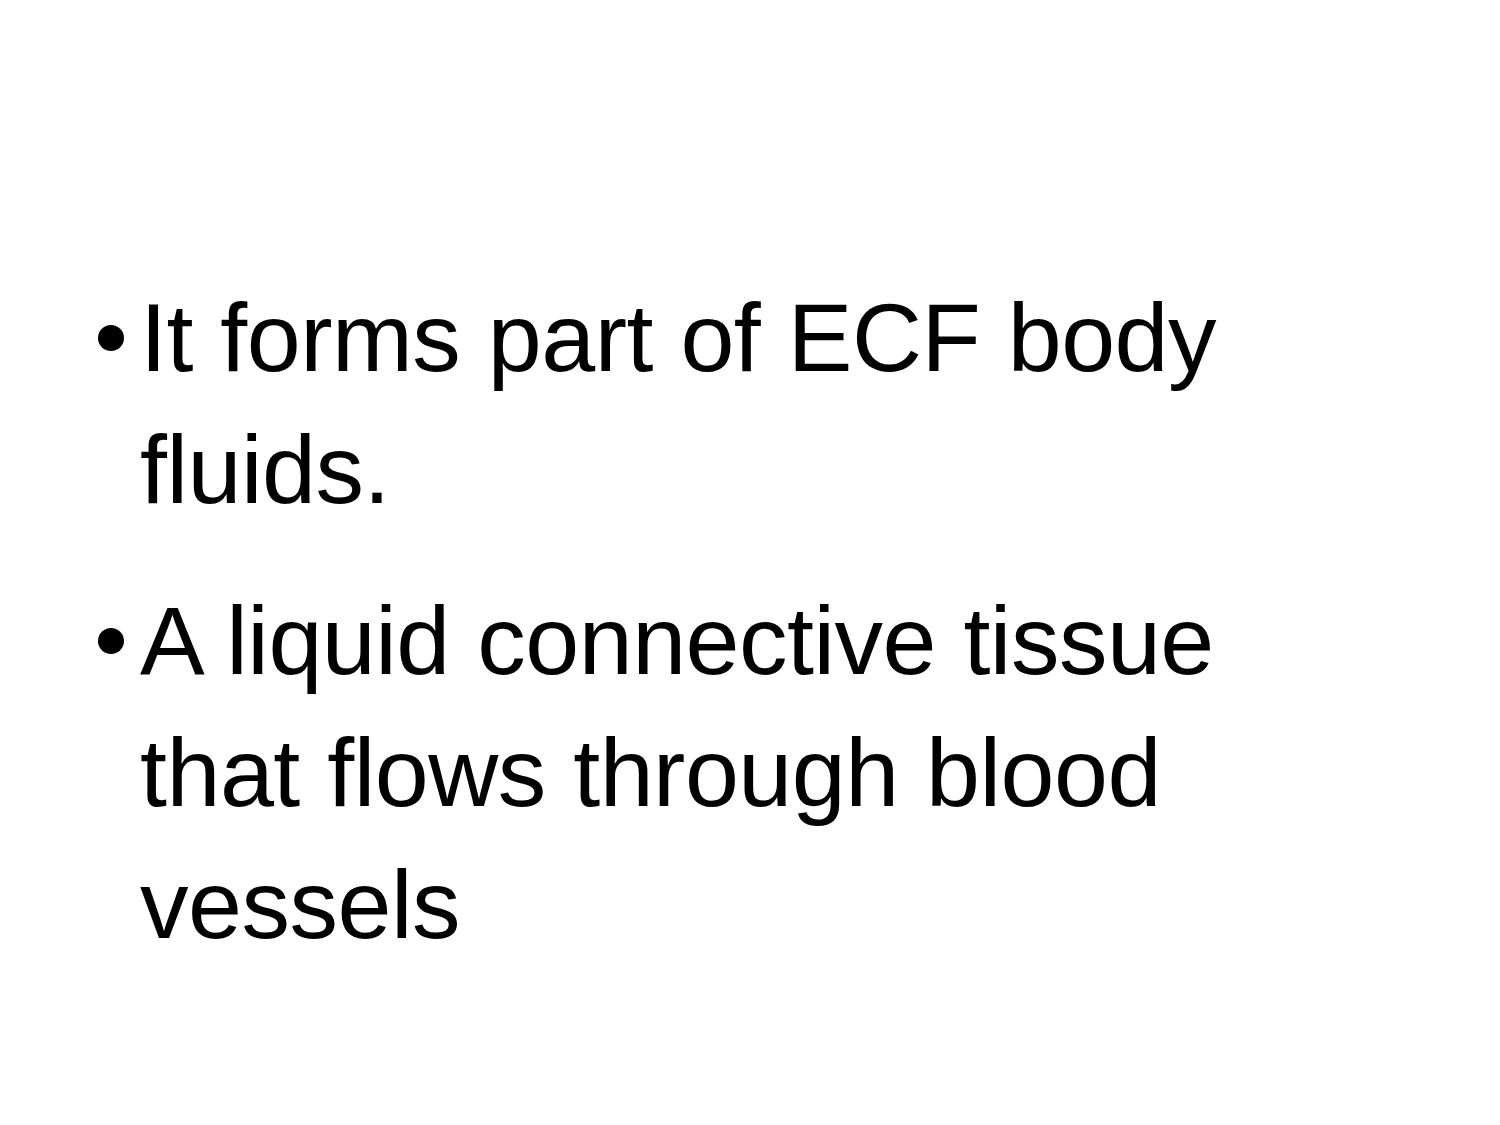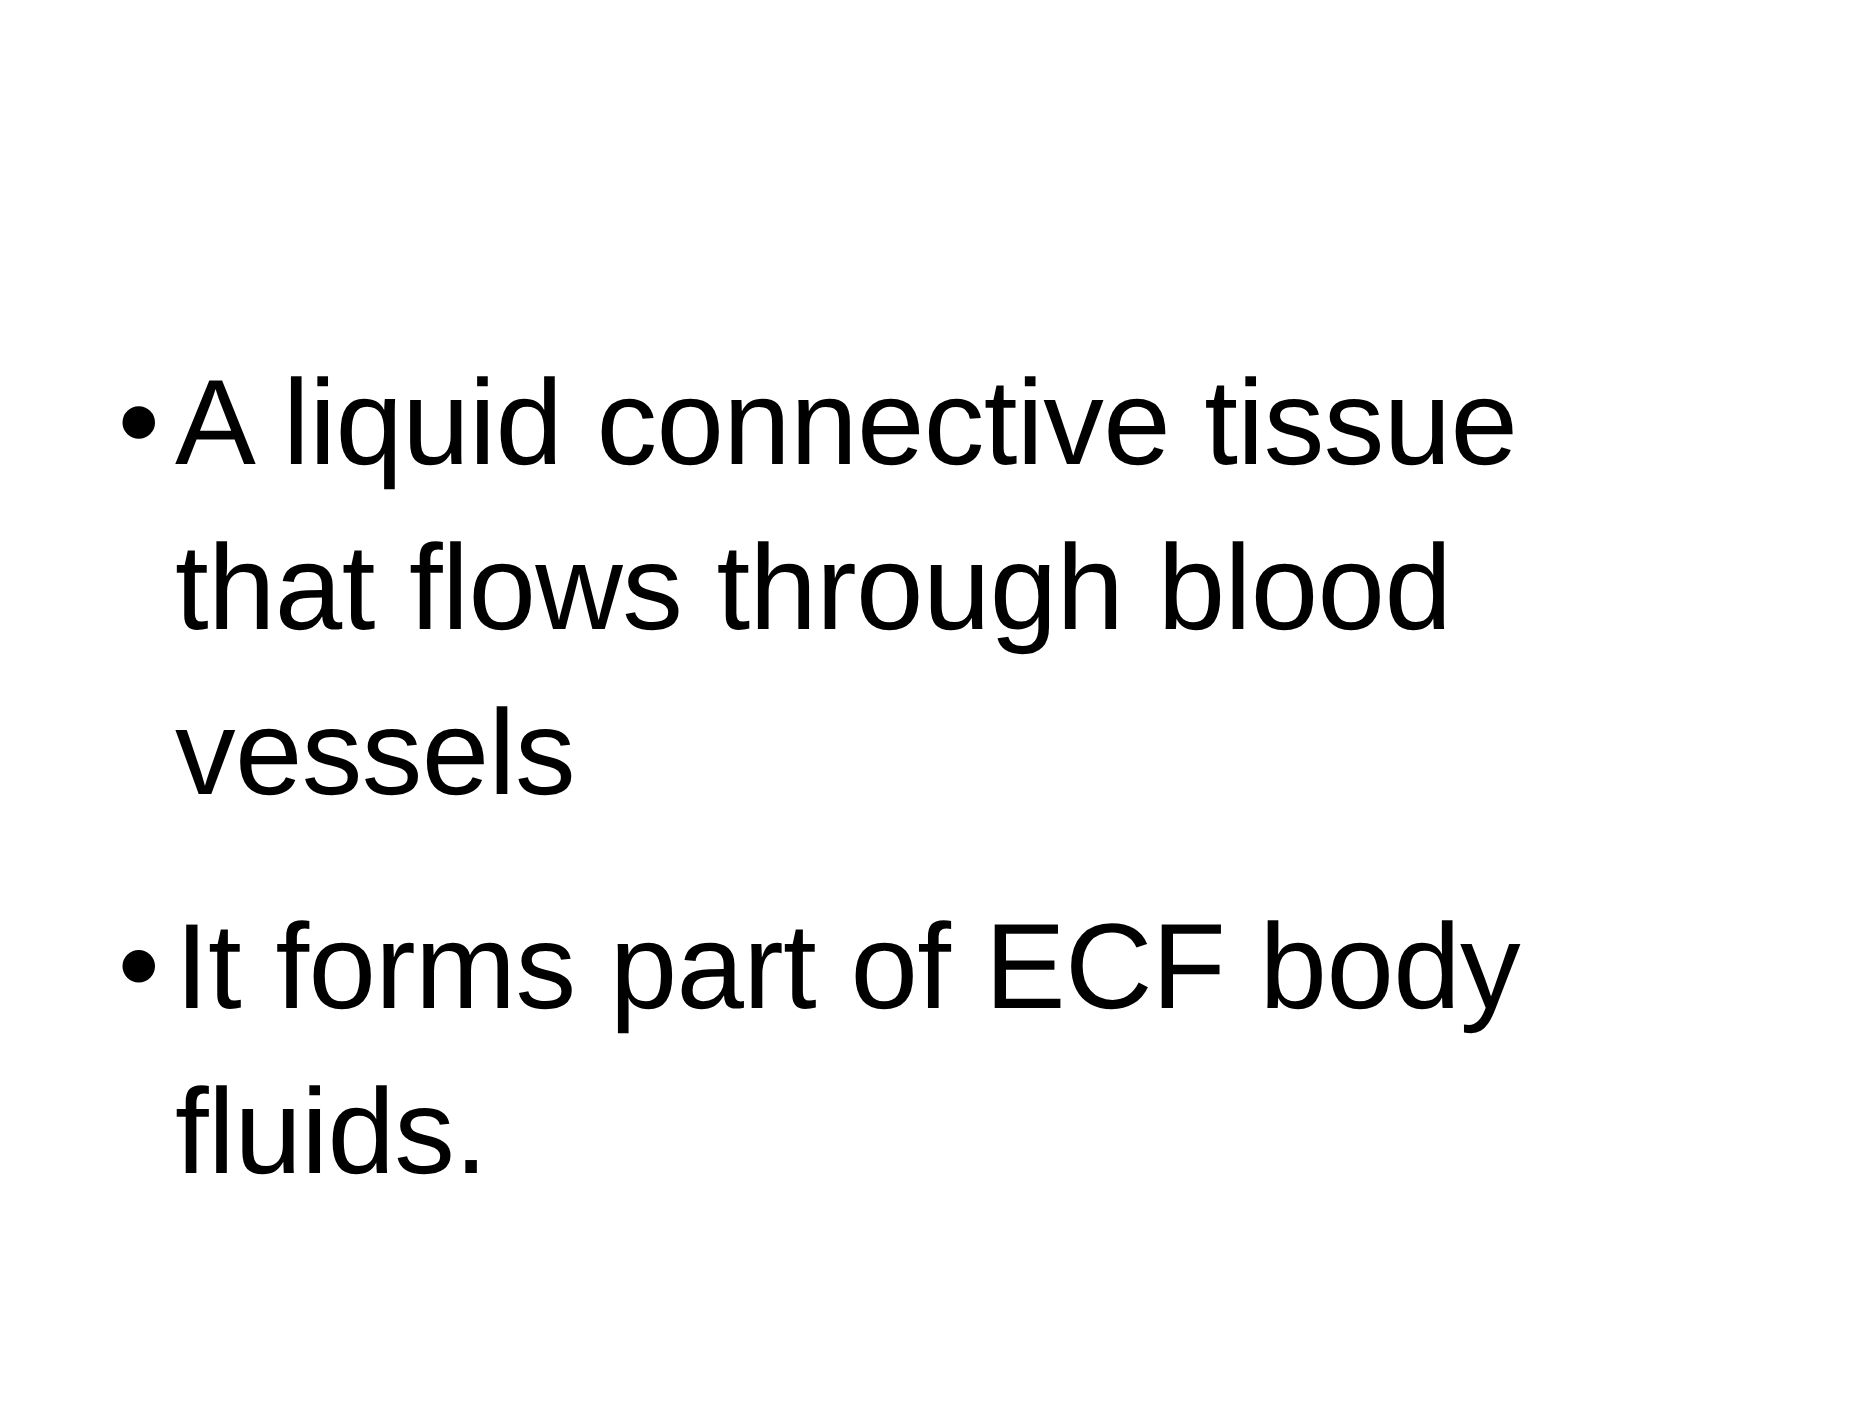--- a/index.html
+++ b/index.html
@@ -86,23 +86,23 @@
 </head>
 <body>
 
 <div class="slide">
 
 
   <div class="body-block">
 
     <div class="bullet-item">
       <span class="bullet-marker"></span>
-      <span class="bullet-text">A liquid connective tissue that flows through blood vessels</span>
+      <span class="bullet-text">It forms part of ECF body fluids.</span>
     </div>
 
     <div class="bullet-item">
       <span class="bullet-marker"></span>
-      <span class="bullet-text">It forms part of ECF body fluids.</span>
+      <span class="bullet-text">A liquid connective tissue that flows through blood vessels</span>
     </div>
 
   </div>
 
 </div>
 
 </body></html>

